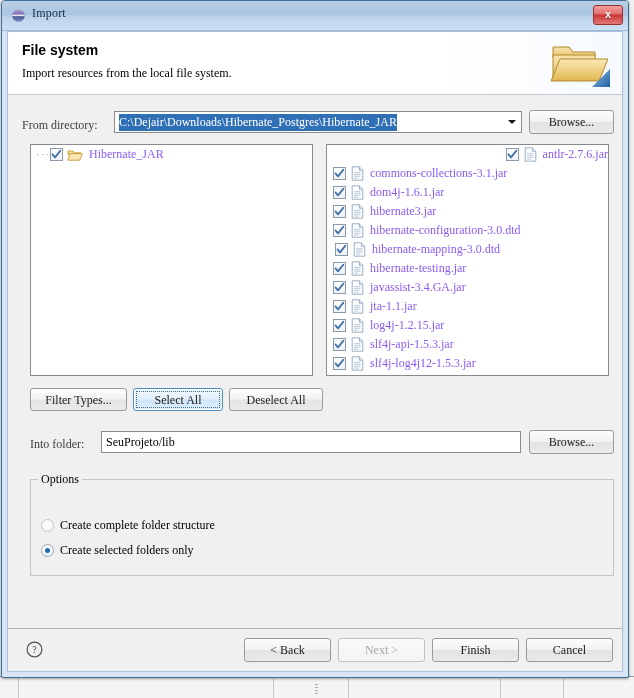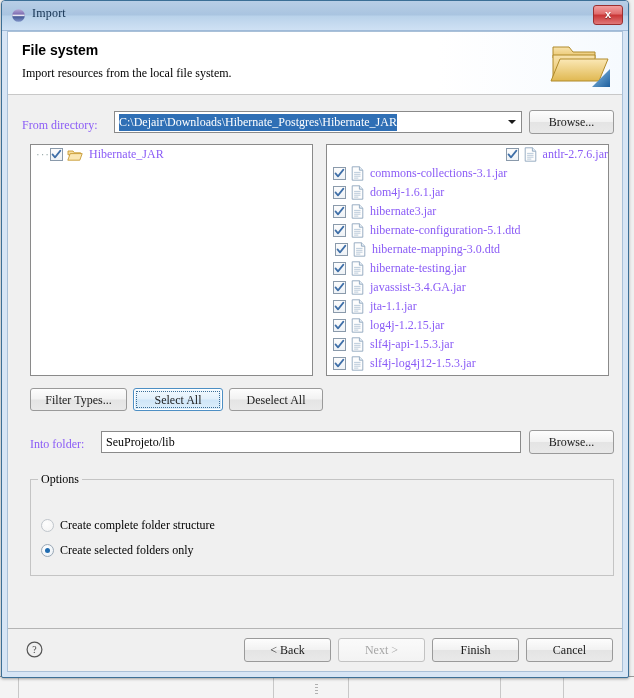--- a/index.html
+++ b/index.html
@@ -98,21 +98,21 @@
     position: absolute; left: 0; top: 63px; right: 0; bottom: 42px;
     background: #f0f0f0;
   }
   #footer {
     position: absolute; left: 0; right: 0; bottom: 0; height: 42px;
     background: #f0f0f0;
     border-top: 1px solid #b4b4b4;
   }
 
   
-  .lbl { font-size: 12px; color: #8b5cf6; font-family: "Liberation Serif", serif; white-space: nowrap; }
+  .lbl { font-size: 12px; color: #404040; font-family: "Liberation Serif", serif; white-space: nowrap; }
 
   .btn {
     position: absolute;
     background: linear-gradient(to bottom, #fdfdfd 0%, #f2f2f2 48%, #e4e4e4 52%, #e9e9e9 100%);
     border: 1px solid #9a9a9a; border-radius: 3px;
     font-size: 12px; color: #1a1a1a;
     font-family: "Liberation Serif", serif;
     text-align: center; cursor: pointer;
     box-sizing: border-box;
     line-height: 1;
@@ -380,21 +380,21 @@
                   <path d="M1.2 0.8 h7.2 l3.4 3.4 v10 h-10.6 Z" fill="#fdfdfd" stroke="#8fa6bd" stroke-width=".9"></path>
                   <path d="M8.4 0.8 v3.4 h3.4" fill="#e4edf5" stroke="#8fa6bd" stroke-width=".9"></path>
                   <g stroke="#a9bed2" stroke-width=".8">
                     <path d="M3.1 6.4 h6.4"></path>
                     <path d="M3.1 8.3 h6.4"></path>
                     <path d="M3.1 10.2 h6.4"></path>
                     <path d="M3.1 12.1 h4.2"></path>
                   </g>
                 </svg>
               </span>
-              <span class="rl">hibernate-configuration-5.1.dtd</span>
+              <span class="rl">hibernate-configuration-3.0.dtd</span>
             </div>
             <div class="row" style="">
               <span class="cbox">
                 <svg width="11" height="11" viewBox="0 0 11 11">
                   <path d="M1.5 5.4 L4 8.4 L9.4 1.6" fill="none" stroke="#3f6fa8" stroke-width="1.7" stroke-linecap="round" stroke-linejoin="round"></path>
                 </svg>
               </span>
               <span style="margin-left:5px;display:inline-flex">
                 <svg width="13" height="15" viewBox="0 0 13 15">
                   <path d="M1.2 0.8 h7.2 l3.4 3.4 v10 h-10.6 Z" fill="#fdfdfd" stroke="#8fa6bd" stroke-width=".9"></path>

